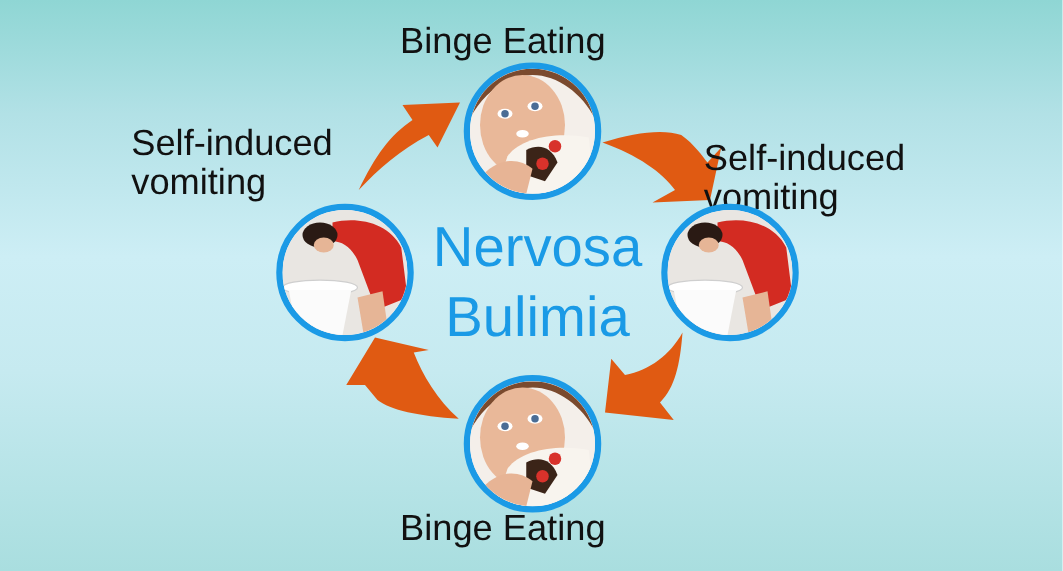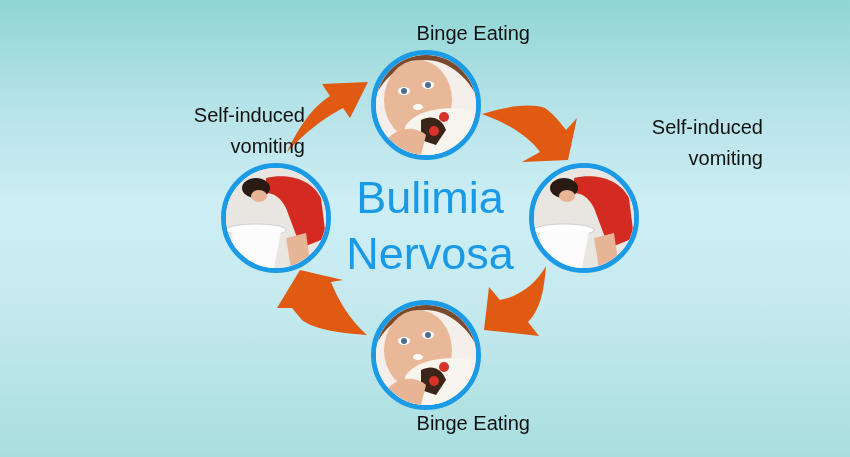--- a/index.html
+++ b/index.html
@@ -3,21 +3,21 @@
 <meta charset="utf-8">
 <style>
   html, body { margin:0; padding:0; }
   body {
     width:850px; height:457px; overflow:hidden; position:relative;
     background: linear-gradient(to bottom, #8fd6d4 0%, #b2e1e6 20%, #cdeef5 45%, #c6eaf0 65%, #a9dedf 100%);
     font-family: "Liberation Sans", sans-serif;
   }
   .stage { position:absolute; left:0; top:0; width:850px; height:457px; }
   .label {
-    position:absolute; color:#111; font-size:20px; text-align:right; line-height:31px;
+    position:absolute; color:#111; font-size:29px; text-align:left; line-height:31px;
     font-family: "Liberation Sans", sans-serif;
   }
   .title {
     position:absolute; color:#1a9ae6; font-size:45px; text-align:center; line-height:56px;
     font-family: "Liberation Sans", sans-serif; left:320px; width:220px; top:170px;
   }
   .circle {
     position:absolute; width:100px; height:100px; border-radius:50%;
     border:5px solid #1b9ae6; overflow:hidden; background:#f6f1ee;
   }
@@ -48,22 +48,22 @@
   </div>
 
   <div class="label" style="left:563px; top:112px; width:200px;">
     <div>Self-induced</div>
     <div>vomiting</div>
   </div>
 
   <div class="label" style="left:320px; top:408px; width:210px;">Binge Eating</div>
 
   <div class="title">
+    <div>Nervosa</div>
     <div>Bulimia</div>
-    <div>Nervosa</div>
   </div>
 
   <div class="circle" style="left:371px; top:50px;">
     <svg viewBox="0 0 100 100">
       <rect width="100" height="100" fill="#f4efea"></rect>
       <path d="M0,0 L100,0 L100,40 C90,20 70,5 50,5 C30,5 10,20 0,40 Z" fill="#7a4a2e"></path>
       <ellipse cx="42" cy="45" rx="34" ry="40" fill="#e9b899"></ellipse>
       <ellipse cx="28" cy="36" rx="6" ry="4" fill="#fff"></ellipse>
         <circle cx="28" cy="36" r="3" fill="#4a6d96"></circle>
       <ellipse cx="52" cy="30" rx="6" ry="4" fill="#fff"></ellipse>

